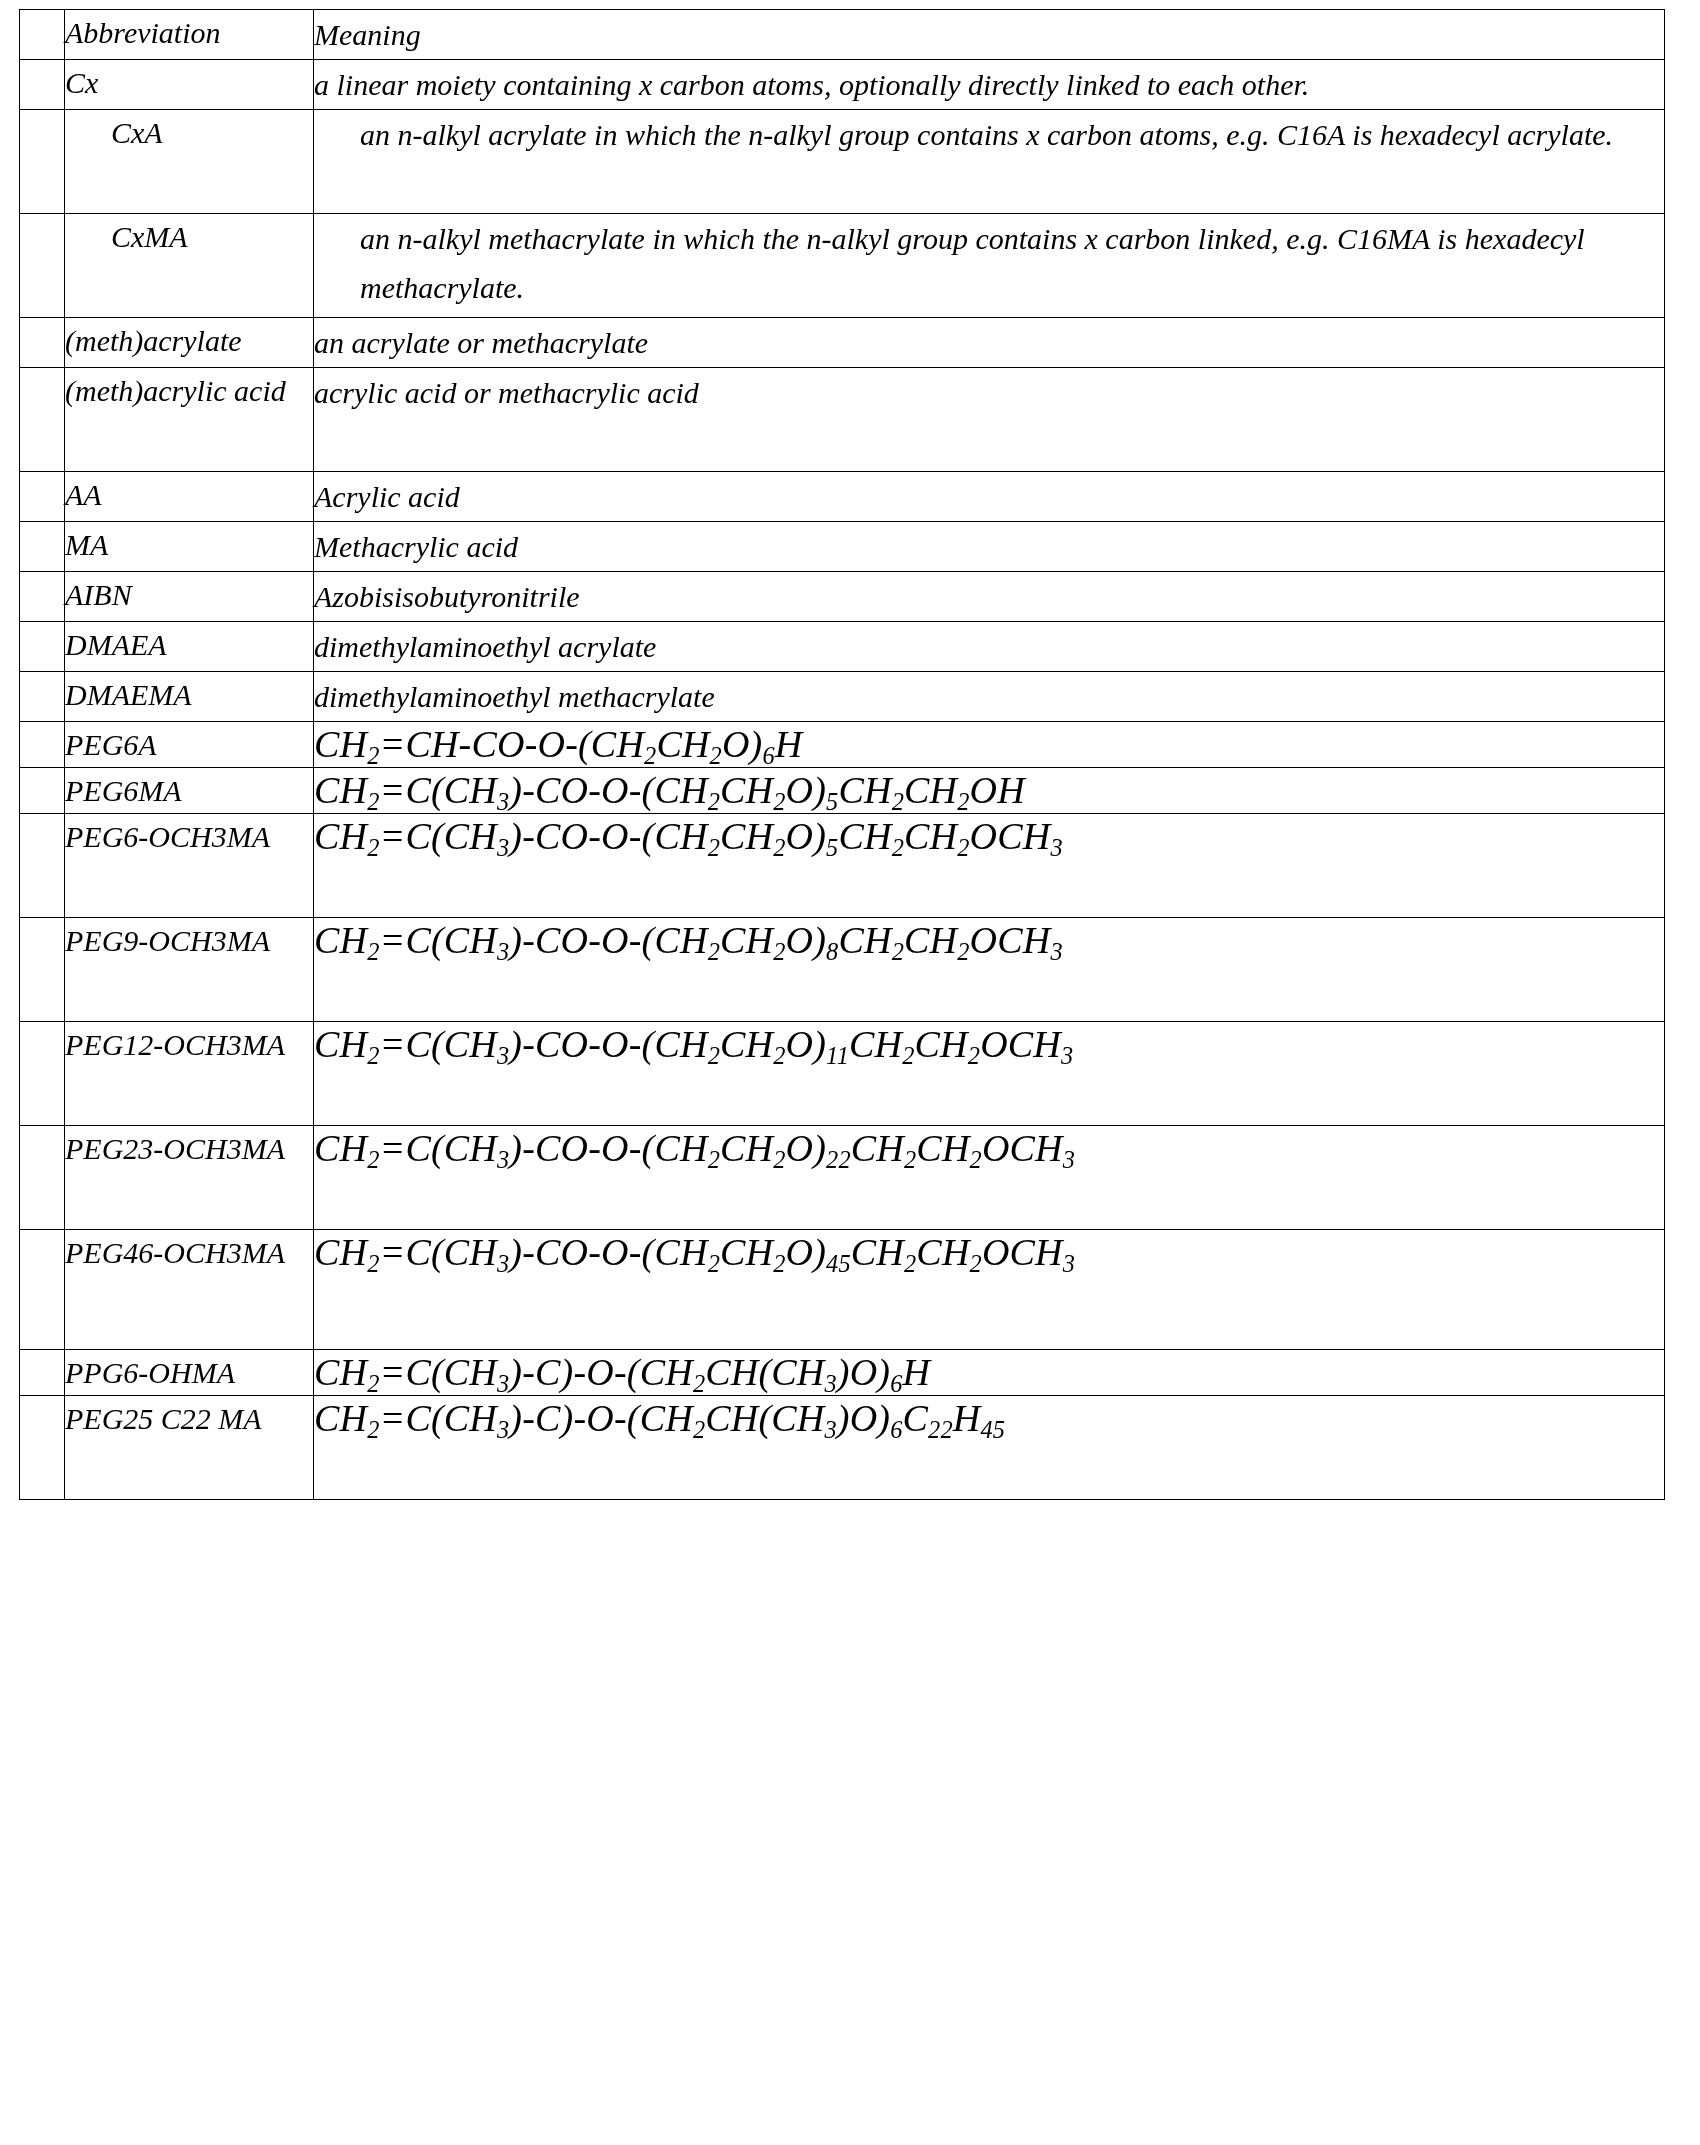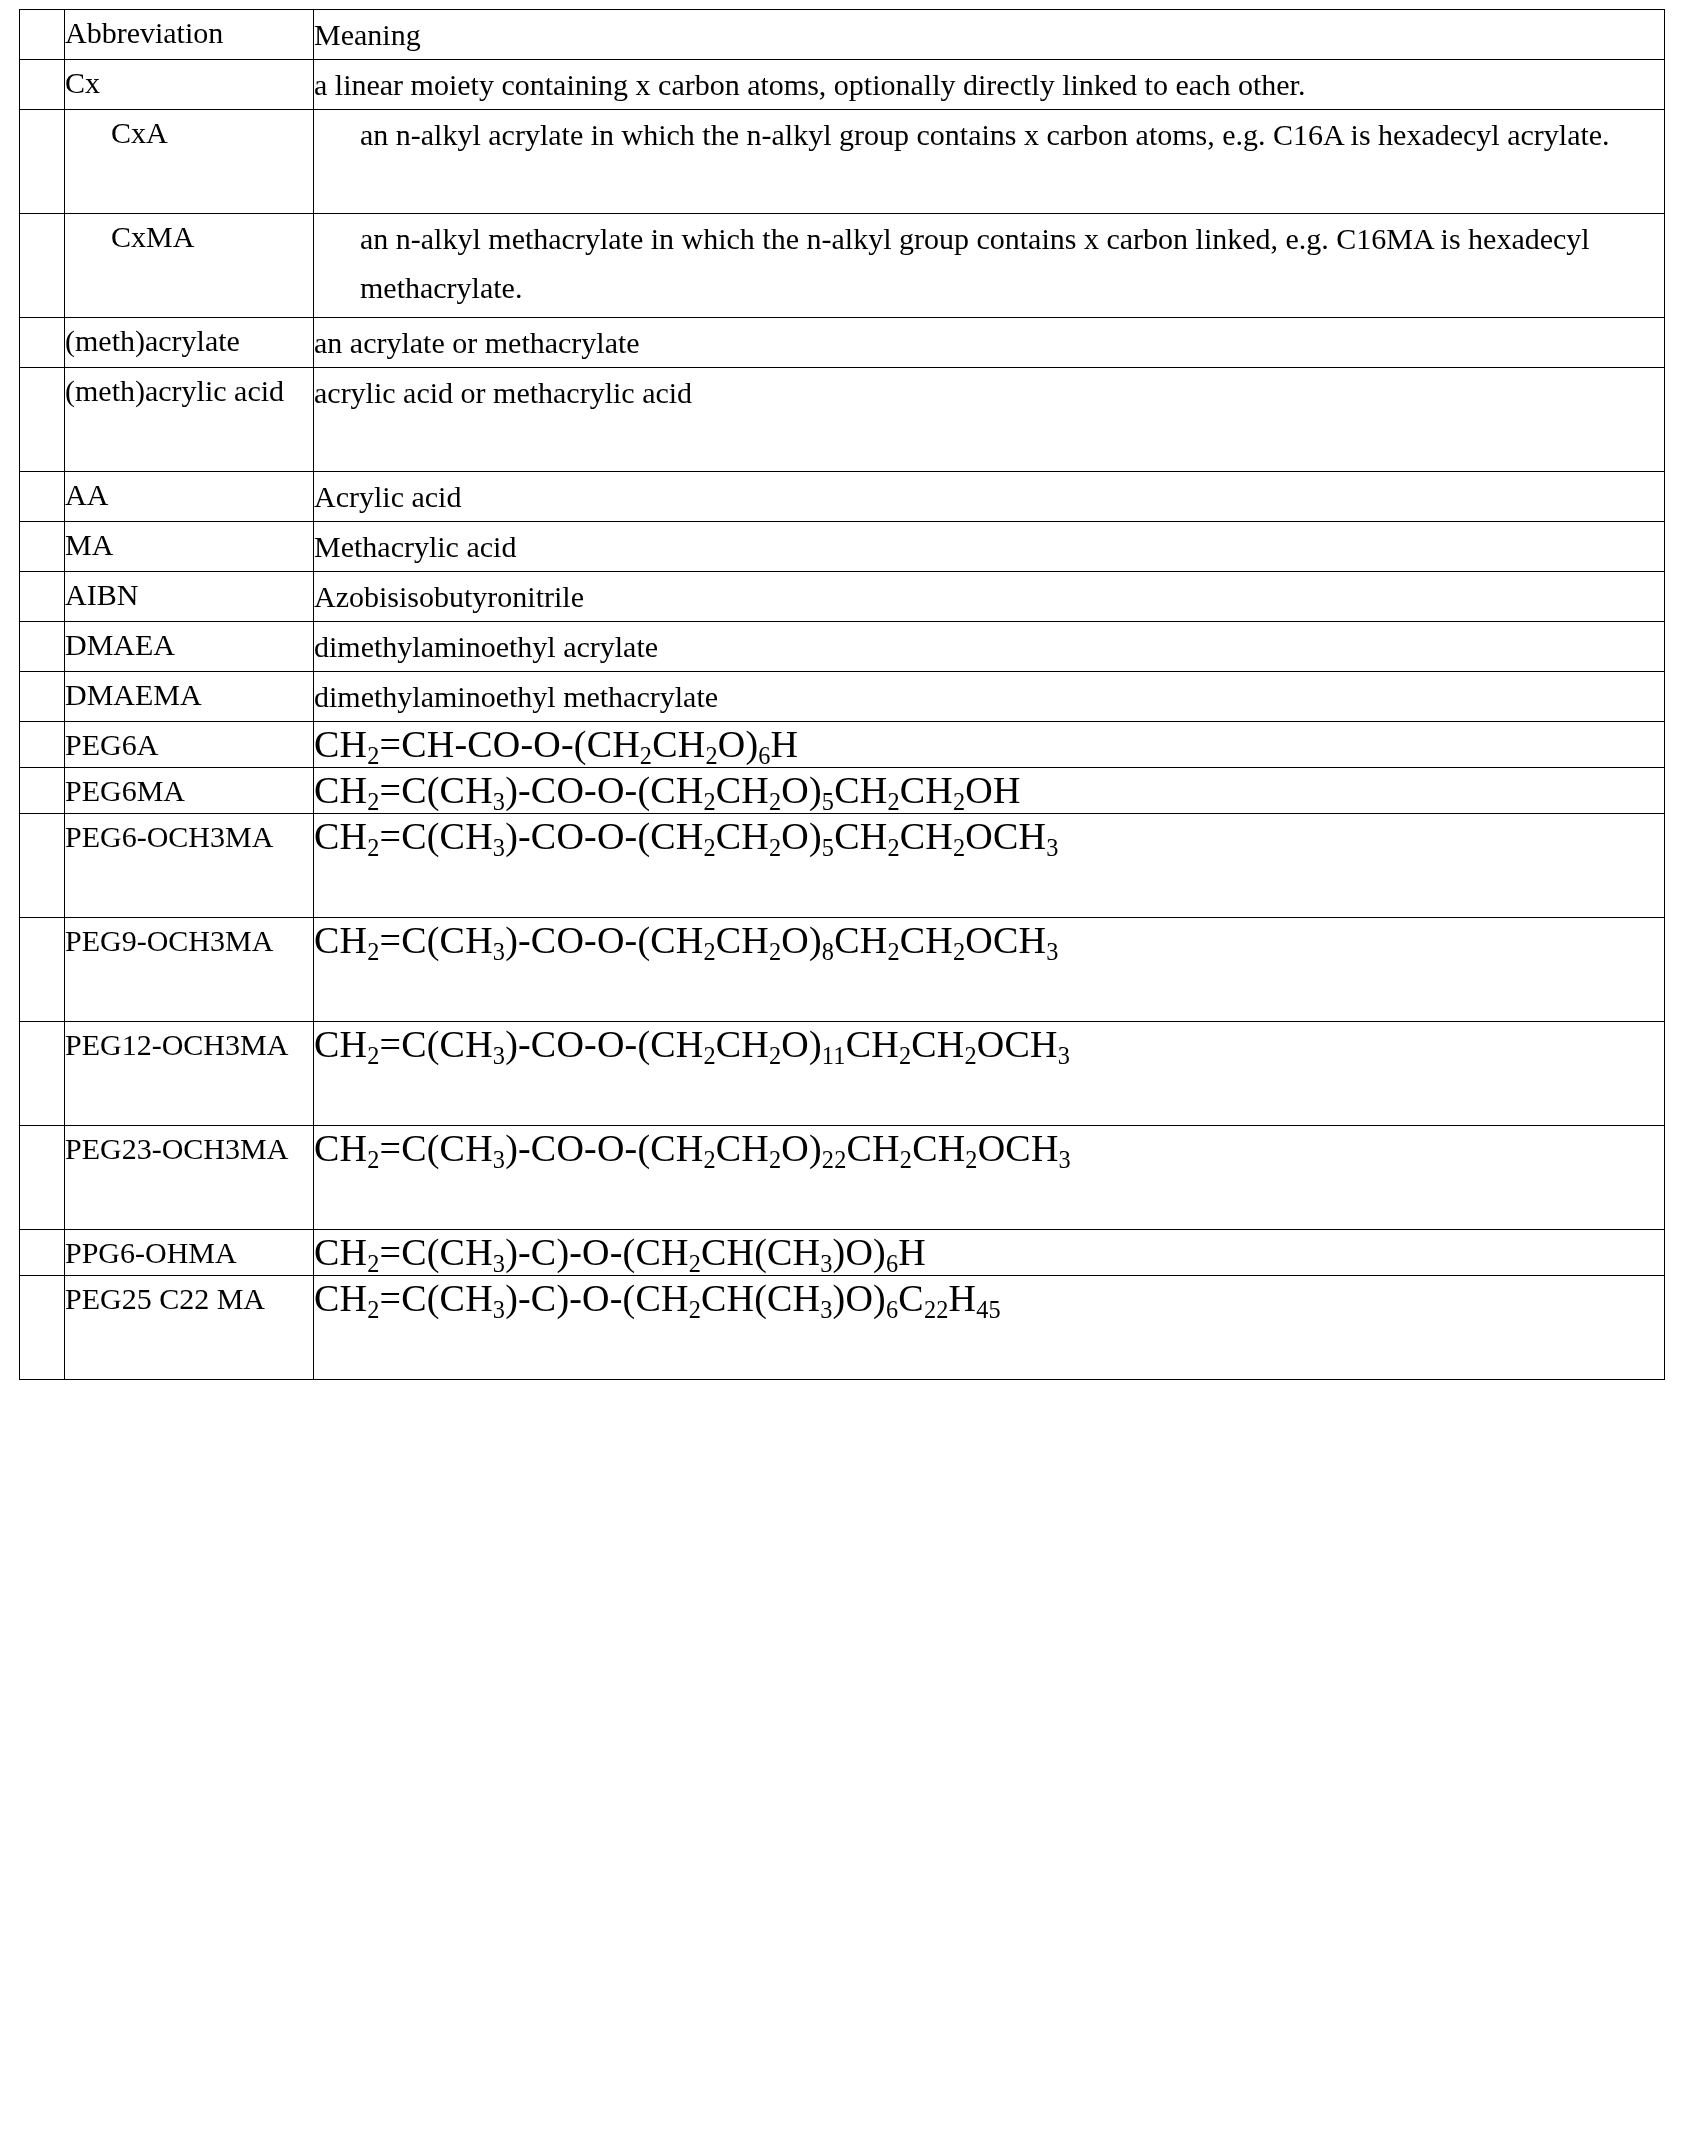--- a/index.html
+++ b/index.html
@@ -14,20 +14,21 @@
     color: #000000;
     overflow: hidden;
   }
 
   .page {
     position: relative;
     width: 1701px;
     height: 1846px;
     background: #ffffff;
     box-sizing: border-box;
+    font-style: italic;
   }
 
   
   .table-wrap {
     position: absolute;
     left: 19px;
     top: 8.7px;
     width: 1646px;
   }
 
@@ -260,20 +261,29 @@
           </tr>
           <tr class="r-h-4">
             <td class="gutter-cell"></td>
             <td class="abbrev-cell">
               <span class="cell-text">PEG23-OCH3MA</span>
             </td>
             <td class="meaning-cell">
               <span class="formula">CH<sub>2</sub>=C(CH<sub>3</sub>)-CO-O-(CH<sub>2</sub>CH<sub>2</sub>O)<sub>22</sub>CH<sub>2</sub>CH<sub>2</sub>OCH<sub>3</sub></span>
             </td>
           </tr>
+          <tr class="r-h-5">
+            <td class="gutter-cell"></td>
+            <td class="abbrev-cell">
+              <span class="cell-text">PEG46-OCH3MA</span>
+            </td>
+            <td class="meaning-cell">
+              <span class="formula">CH<sub>2</sub>=C(CH<sub>3</sub>)-CO-O-(CH<sub>2</sub>CH<sub>2</sub>O)<sub>45</sub>CH<sub>2</sub>CH<sub>2</sub>OCH<sub>3</sub></span>
+            </td>
+          </tr>
           <tr class="r-h-1">
             <td class="gutter-cell"></td>
             <td class="abbrev-cell">
               <span class="cell-text">PPG6-OHMA</span>
             </td>
             <td class="meaning-cell">
               <span class="formula">CH<sub>2</sub>=C(CH<sub>3</sub>)-C)-O-(CH<sub>2</sub>CH(CH<sub>3</sub>)O)<sub>6</sub>H</span>
             </td>
           </tr>
           <tr class="r-h-4">

